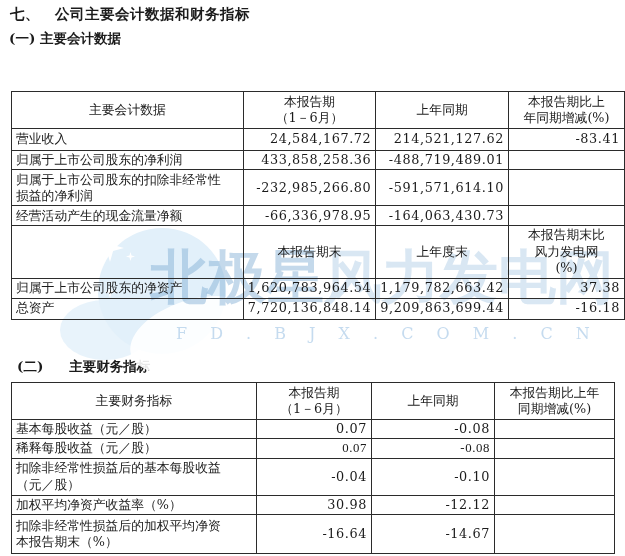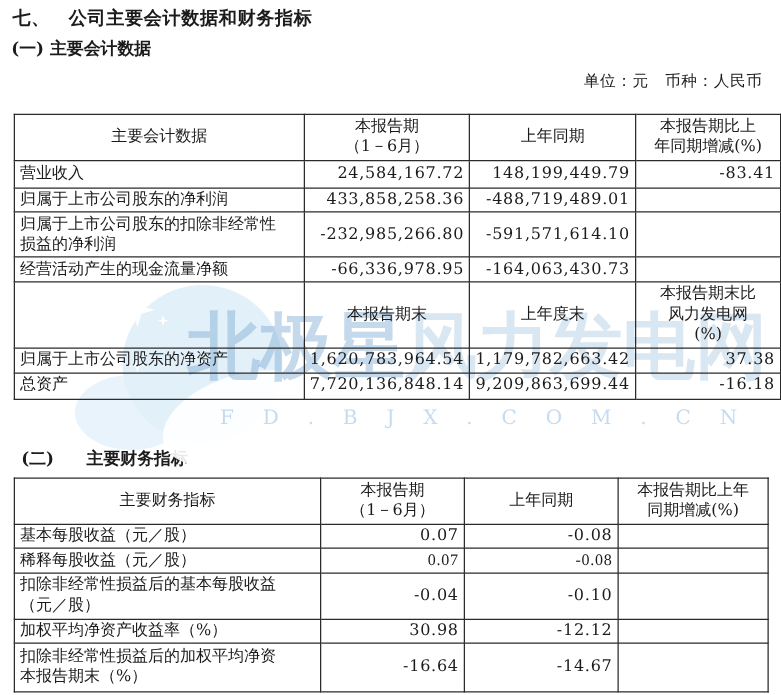--- a/index.html
+++ b/index.html
@@ -72,42 +72,41 @@
     <span class="sparkle sp1"></span>
     <span class="sparkle sp2"></span>
     <span class="sparkle sp3"></span>
     <span class="sparkle sp4"></span>
     <div class="wm-text"><span class="dark">北极星</span><span class="light">风力发电网</span></div>
     <div class="wm-url">F D . B J X . C O M . C N</div>
   </div>
 
   <div class="sec-title">七、　公司主要会计数据和财务指标</div>
   <div class="sub1-title">(一) 主要会计数据</div>
-  <div class="unit-note">单位：元　币种：人民币</div>
 
   <table class="rpt t1">
     <colgroup>
       <col style="width:245px">
         <col style="width:115px">
         <col style="width:123px">
         <col style="width:120px">
     </colgroup>
     <tbody id="t1body">
         <tr style="height: 37px;">
           <td class="hc">主要会计数据</td>
           <td class="hc">本报告期
 （1－6月）</td>
           <td class="hc">上年同期</td>
           <td class="hc">本报告期比上
 年同期增减(%)</td>
         </tr>
         <tr style="height: 22px;">
           <td class="lbl">营业收入</td>
           <td class="num">24,584,167.72</td>
-          <td class="num">148,199,449.79</td>
+          <td class="num">214,521,127.62</td>
           <td class="num">-83.41</td>
         </tr>
         <tr style="height: 19px;">
           <td class="lbl">归属于上市公司股东的净利润</td>
           <td class="num">433,858,258.36</td>
           <td class="num">-488,719,489.01</td>
           <td class="num"></td>
         </tr>
         <tr style="height: 36px;">
           <td class="lbl">归属于上市公司股东的扣除非经常性

